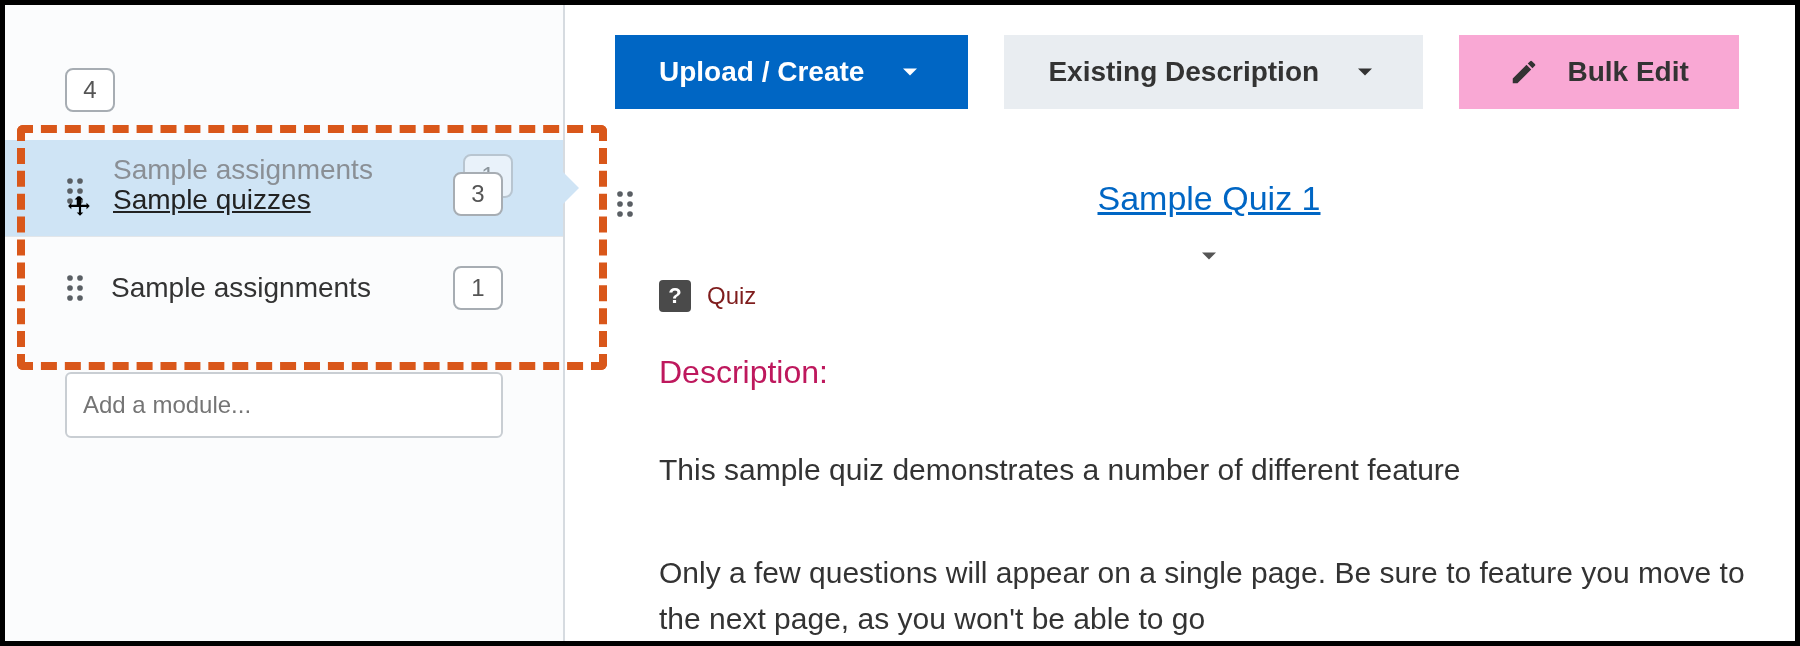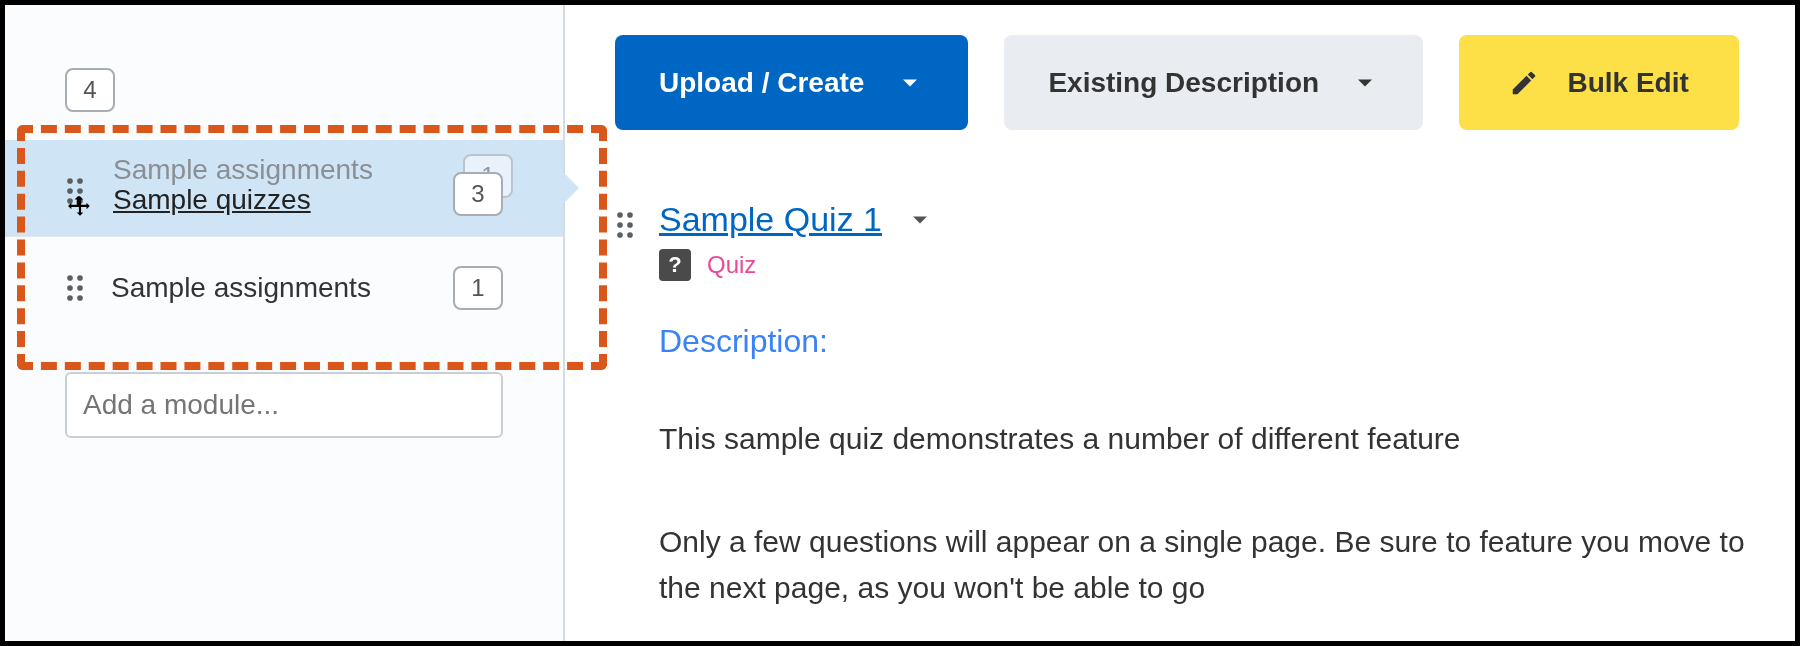--- a/index.html
+++ b/index.html
@@ -108,21 +108,21 @@
     display: flex;
     align-items: center;
     padding: 0 16px;
     color: #6b7075;
     font-size: 26px;
   }
   .add-module input {
     border: none;
     outline: none;
     width: 100%;
-    font-size: 28px;
+    font-size: 24px;
     color: #a16207;
     background: transparent;
   }
 
   .annotation-box {
     position: absolute;
     left: 12px;
     top: 120px;
     width: 590px;
     height: 245px;
@@ -134,52 +134,52 @@
 
   
   .main {
     flex: 1;
     padding: 30px 0 0 50px;
     position: relative;
     overflow: hidden;
   }
   .toolbar { display: flex; gap: 36px; align-items: center; }
   .btn {
-    height: 95px;
-    border-radius: 8px;
+    height: 74px;
+    border-radius: 0;
     display: inline-flex;
     align-items: center;
     justify-content: center;
     gap: 28px;
     font-size: 28px;
     font-weight: 700;
     padding: 0 44px;
     cursor: pointer;
     border: none;
   }
   .btn-primary { background: #0066c4; color: #fff; min-width: 320px; }
   .btn-secondary { background: #e9edf1; color: #333; min-width: 330px; }
-  .btn-bulk { background: #fde047; color: #333; min-width: 280px; }
+  .btn-bulk { background: #f9a8d4; color: #333; min-width: 280px; }
   .btn .chev { margin-left: 4px; }
 
   .content-item { margin-top: 70px; display: flex; align-items: flex-start; gap: 24px; }
   .content-item .drag-dots { margin-top: 10px; }
   .content-title { font-size: 34px; color: #0066c4; font-weight: 400; }
-  .content-title-row { display: flex; align-items: center; gap: 24px; }
+  .content-title-row { display: flex; align-items: center; gap: 24px; flex-direction: column; }
   .content-sub { display: flex; align-items: center; gap: 16px; margin-top: 10px; }
   .type-icon {
     width: 32px; height: 32px;
     background: #4a4a4a;
     color: #fff;
     display: inline-flex; align-items: center; justify-content: center;
     font-size: 22px; font-weight: 700; border-radius: 4px;
   }
-  .type-label { font-size: 24px; color: #ec4899; }
-
-  .desc-heading { margin-top: 42px; font-size: 32px; color: #3b82f6; }
+  .type-label { font-size: 24px; color: #7f1d1d; }
+
+  .desc-heading { margin-top: 42px; font-size: 32px; color: #be185d; }
   .desc-p { margin-top: 56px; font-size: 30px; color: #333; line-height: 1.55; max-width: 1100px; }
 
   .drag-dots-svg { width: 20px; height: 30px; fill:#5a5f64; flex-shrink:0; }
   .edit-icon-svg { width: 30px; height: 30px; fill:#333; }
   .chev-svg { width: 28px; height: 28px; fill: currentColor; }
 
 </style>
 </head>
 <body>
 

